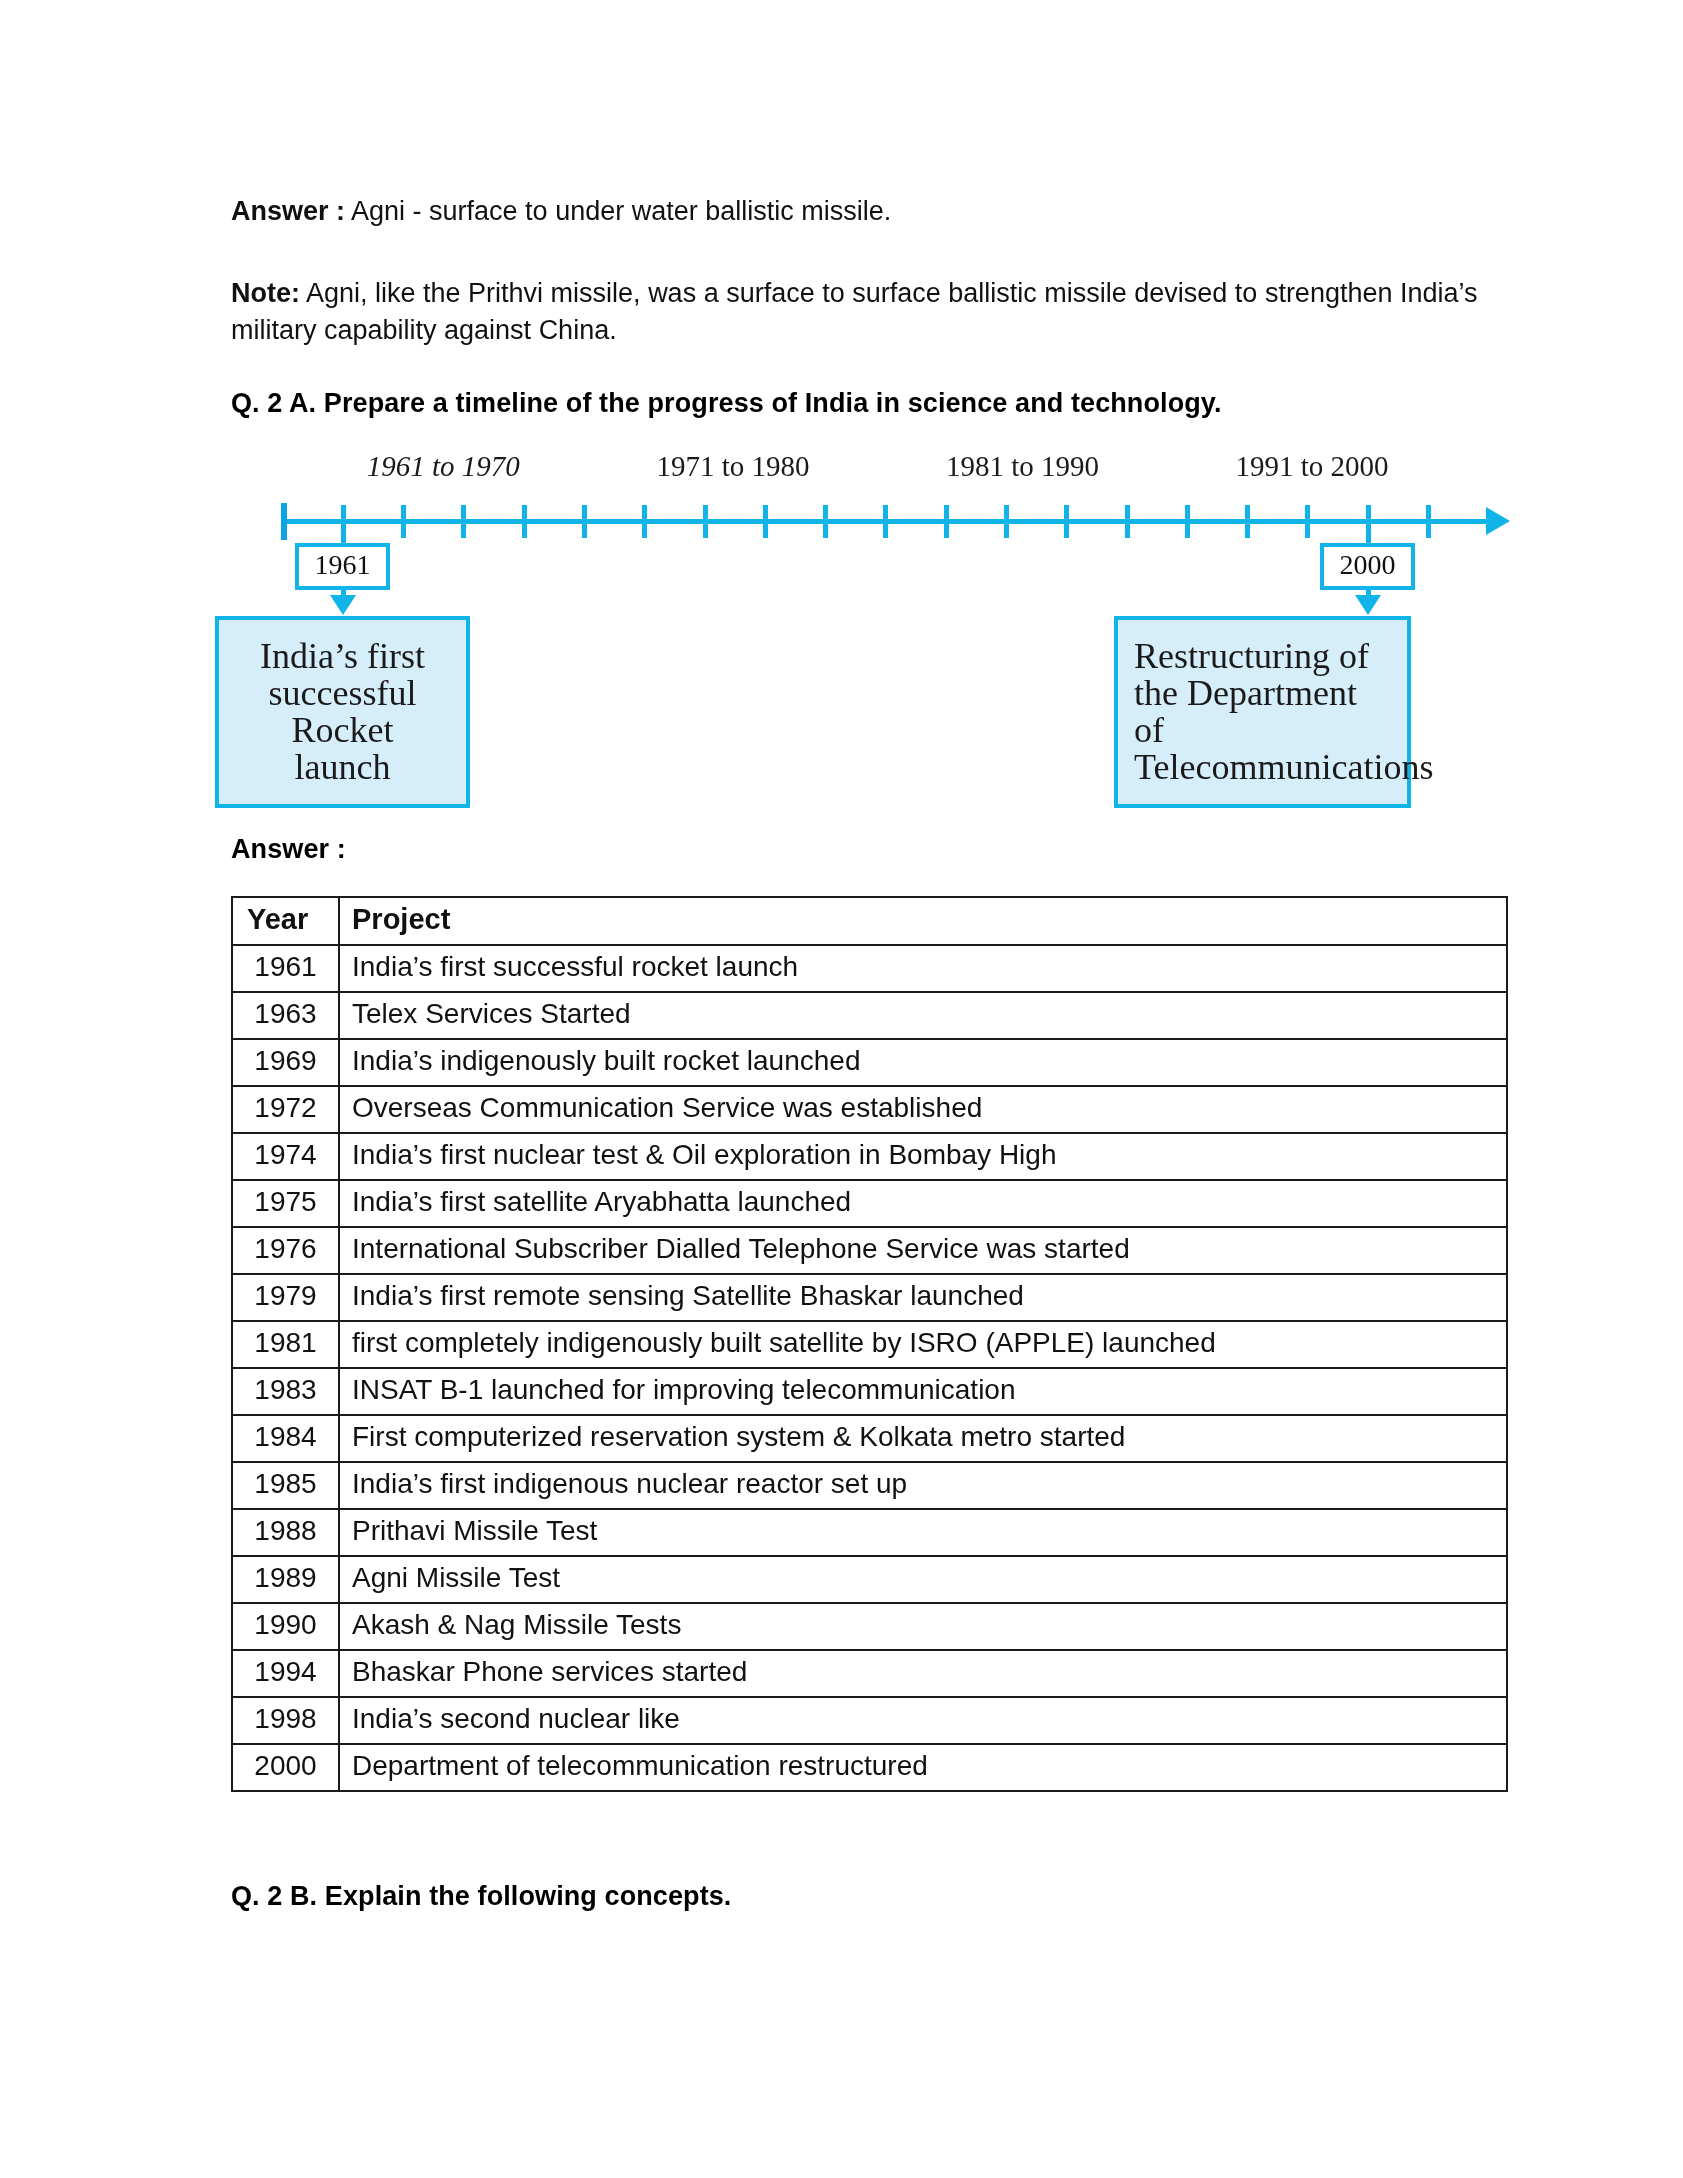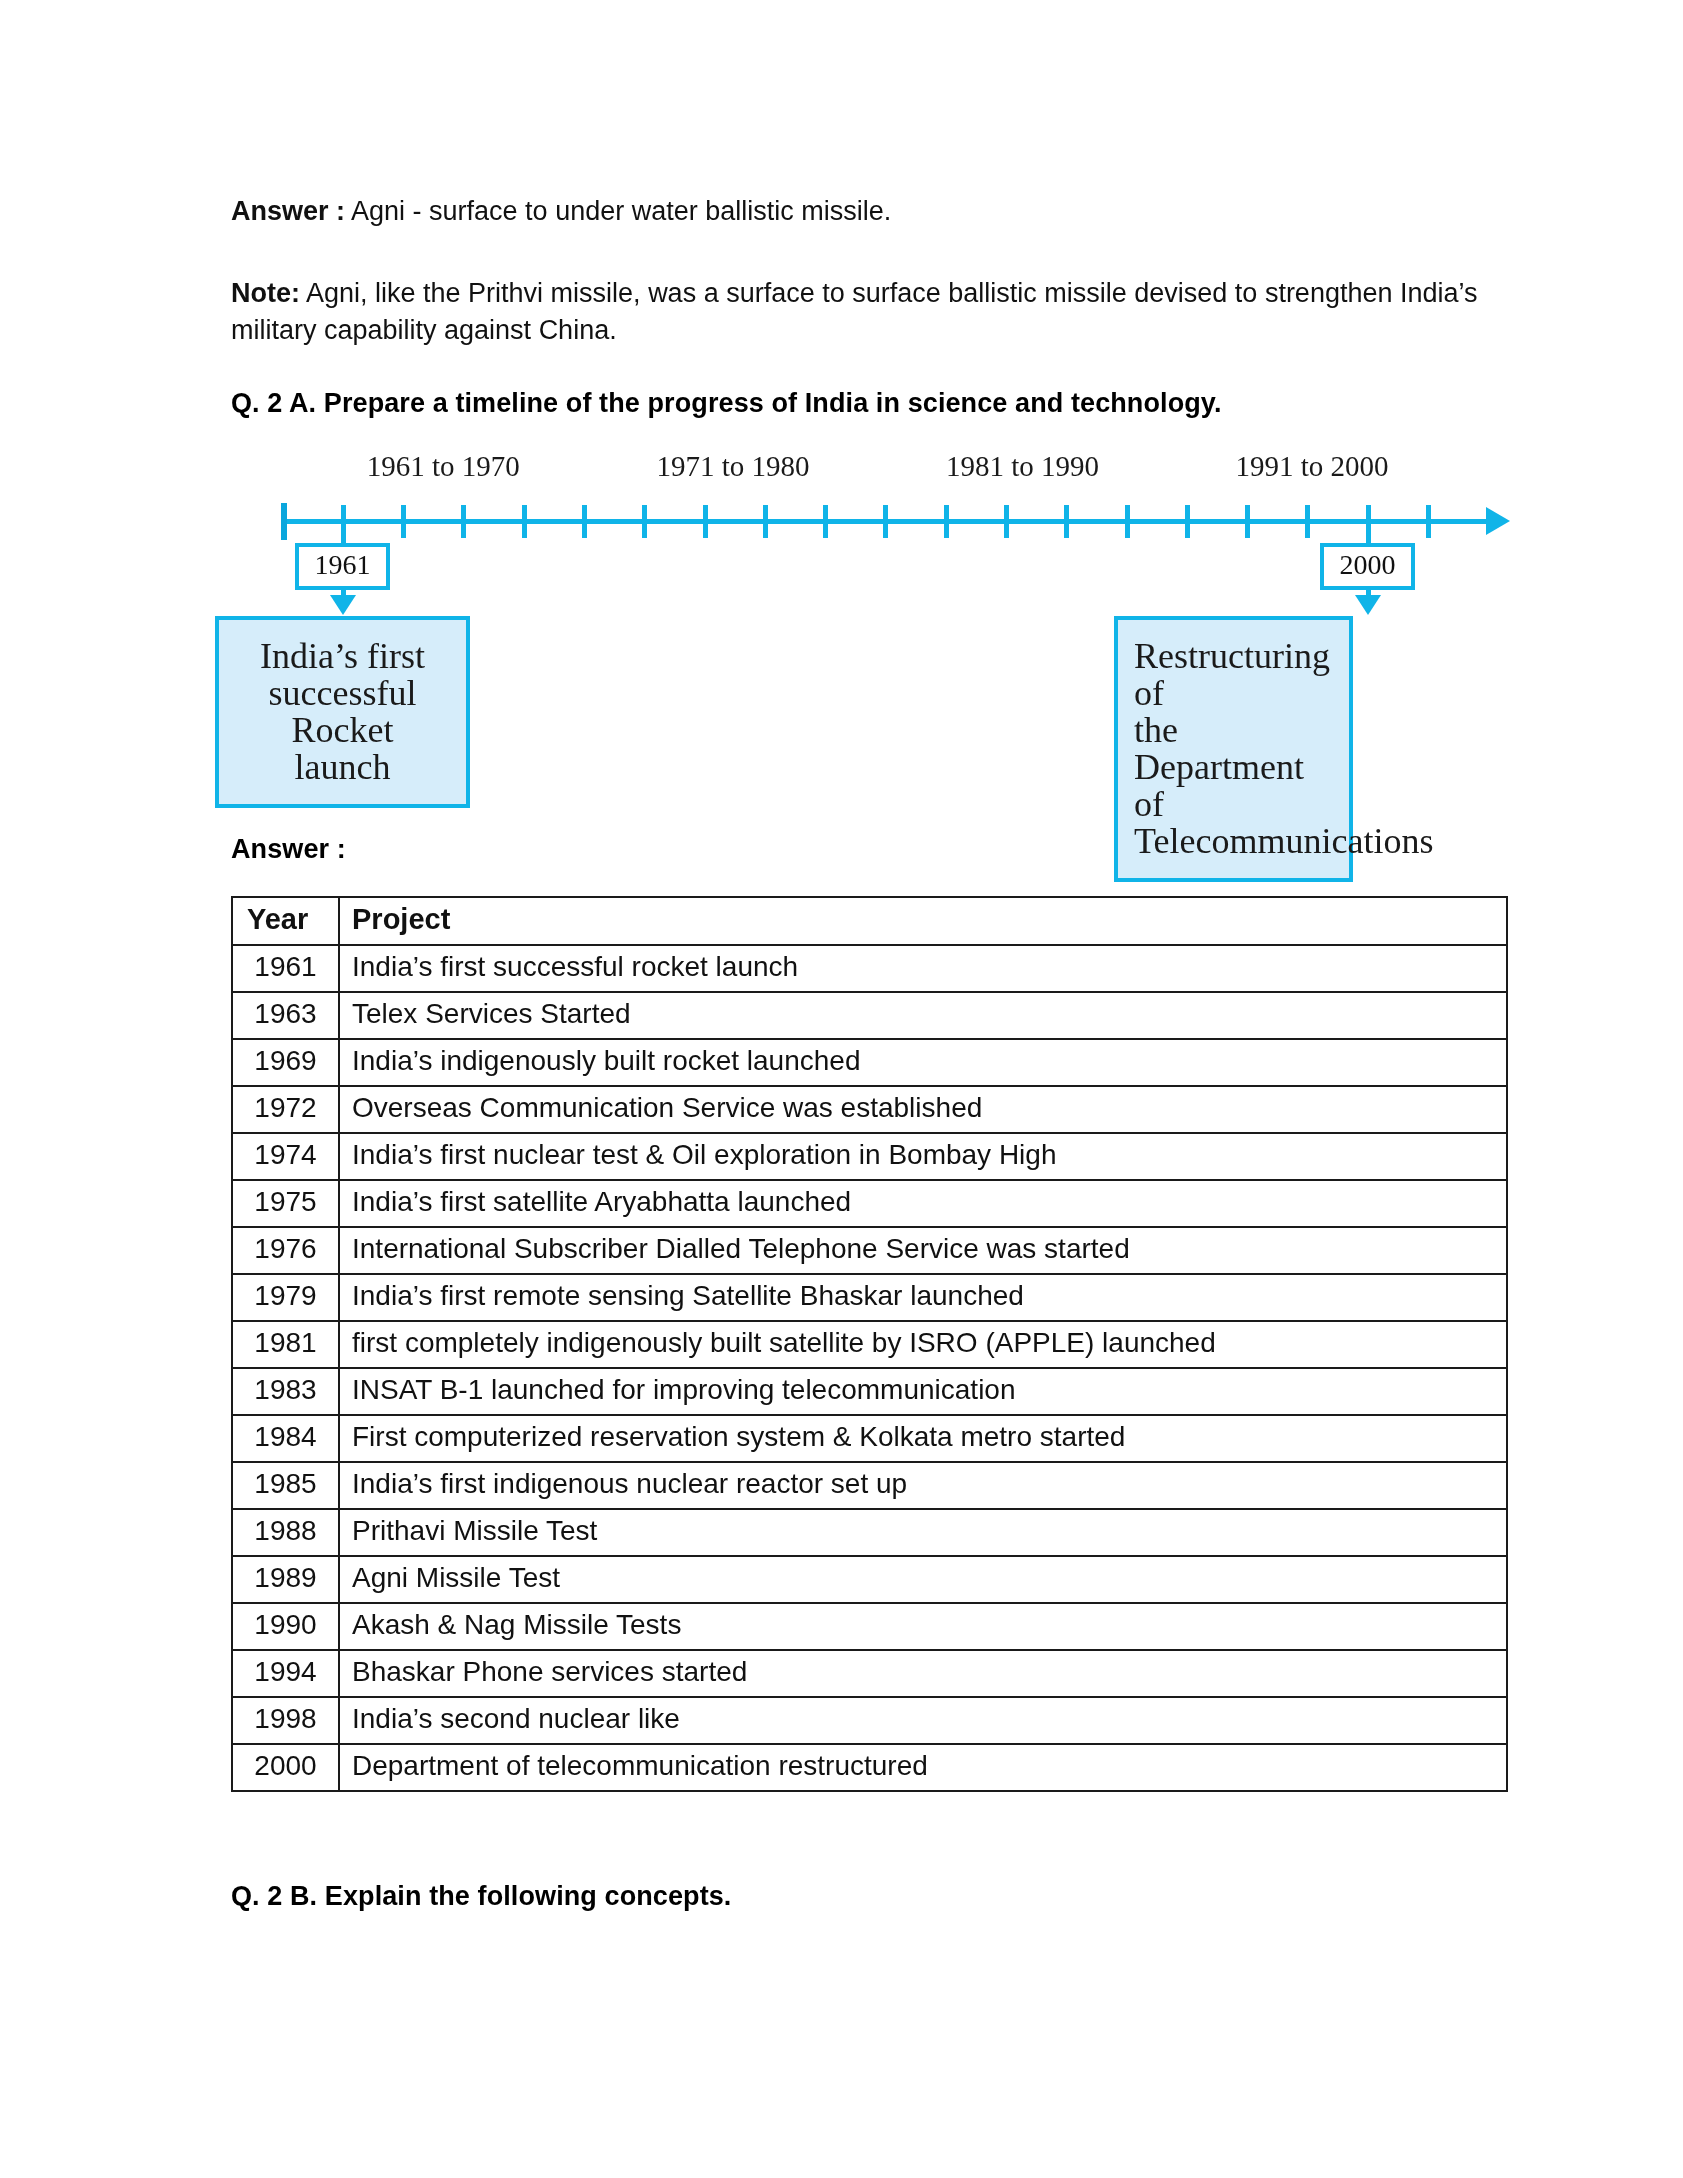--- a/index.html
+++ b/index.html
@@ -186,21 +186,21 @@
   </div>
 
   <div class="para" id="note-block">
     <span class="bold-lead">Note:</span><span> Agni, like the Prithvi missile, was a surface to surface ballistic missile devised to strengthen India’s military capability against China.</span>
   </div>
 
   <div class="heading" id="q2a-heading">Q. 2 A. Prepare a timeline of the progress of India in science and technology.</div>
 
   <div id="timeline">
     <div class="tl-band-labels">
-        <div class="tl-band-label" style="left: 16.5%;">1961 to 1970</div>
+        <div class="tl-band-label" style="left: 16.5%; font-style: italic;">1961 to 1970</div>
         <div class="tl-band-label" style="left: 39%;">1971 to 1980</div>
         <div class="tl-band-label" style="left: 61.5%;">1981 to 1990</div>
         <div class="tl-band-label" style="left: 84%;">1991 to 2000</div>
       </div>
     <div class="tl-axis"></div>
     <div class="tl-arrow"></div>
     <div class="tl-endcap" style="left:50px;"></div>
     <div id="tl-ticks">
         <div class="tl-tick" style="left: 110px;"></div>
         <div class="tl-tick" style="left: 170px;"></div>
@@ -229,21 +229,21 @@
         <div class="conn-arrow" style="left: 99px; top: 145px;"></div>
         <div class="event-box center" style="width: 255px; top: 166px; left: -16px;">
           <div>India’s first</div>
           <div>successful Rocket</div>
           <div>launch</div>
         </div>
         <div class="connector" style="left: 1135px; top: 73px; height: 20px;"></div>
         <div class="year-chip" style="top: 93px; left: 1089px; width: 95px;">2000</div>
         <div class="connector" style="left: 1135px; top: 137px; height: 16px;"></div>
         <div class="conn-arrow" style="left: 1124px; top: 145px;"></div>
-        <div class="event-box left" style="width: 239px; top: 166px; left: 883px;">
+        <div class="event-box left" style="width: 297px; top: 166px; left: 883px;">
           <div>Restructuring of</div>
           <div>the Department of</div>
           <div>Telecommunications</div>
         </div>
       </div>
   </div>
 
   <div class="heading" id="answer-line-2">Answer :</div>
 
   <table id="project-table">

